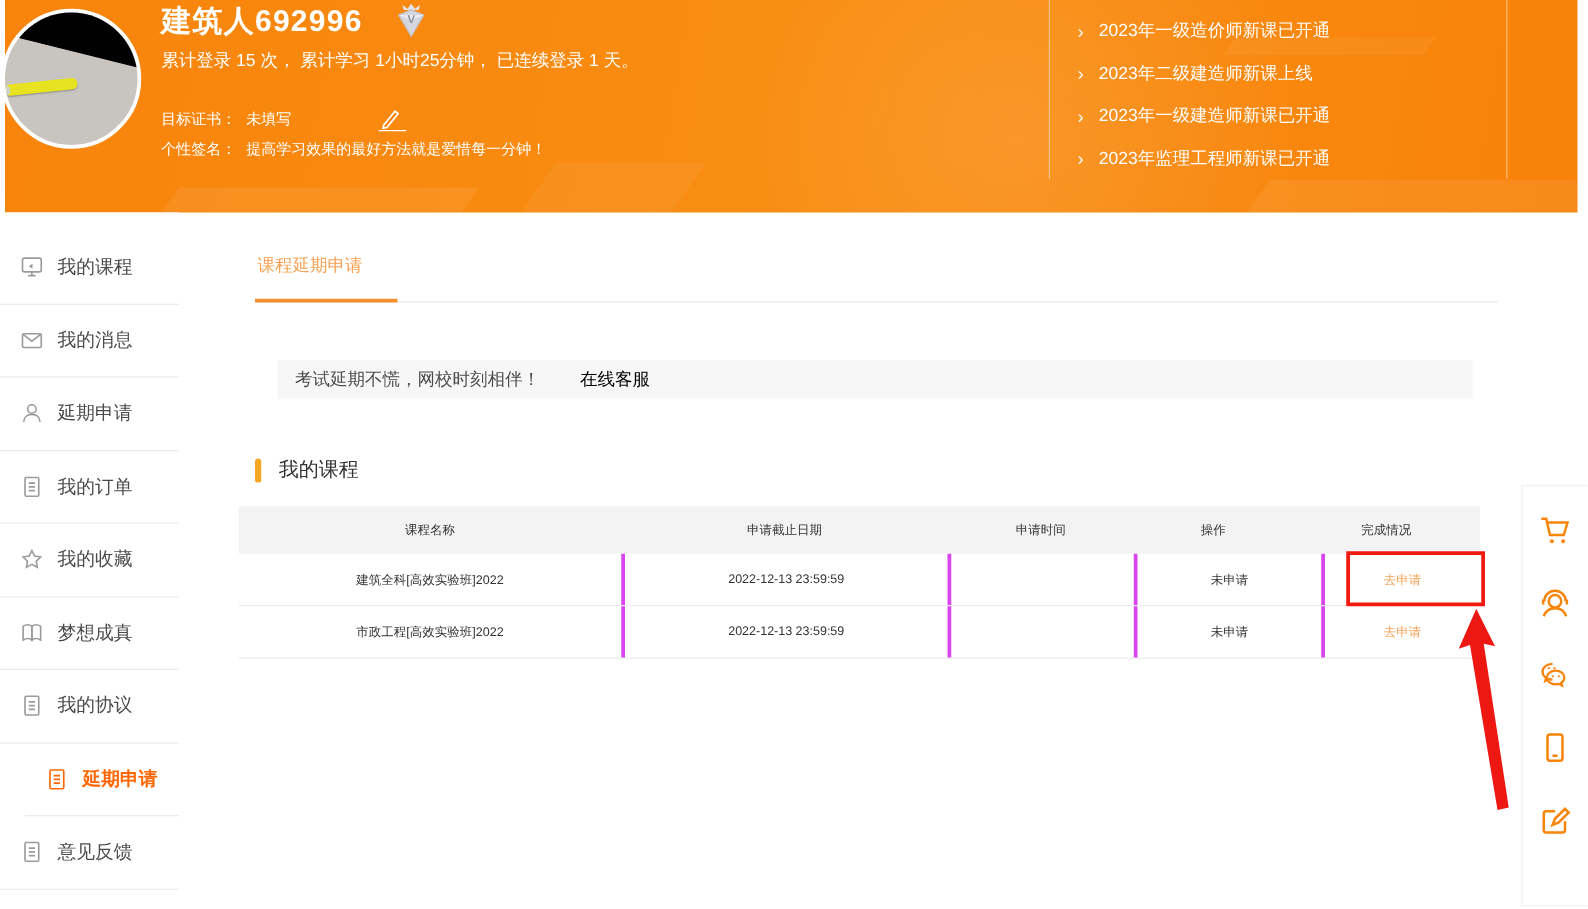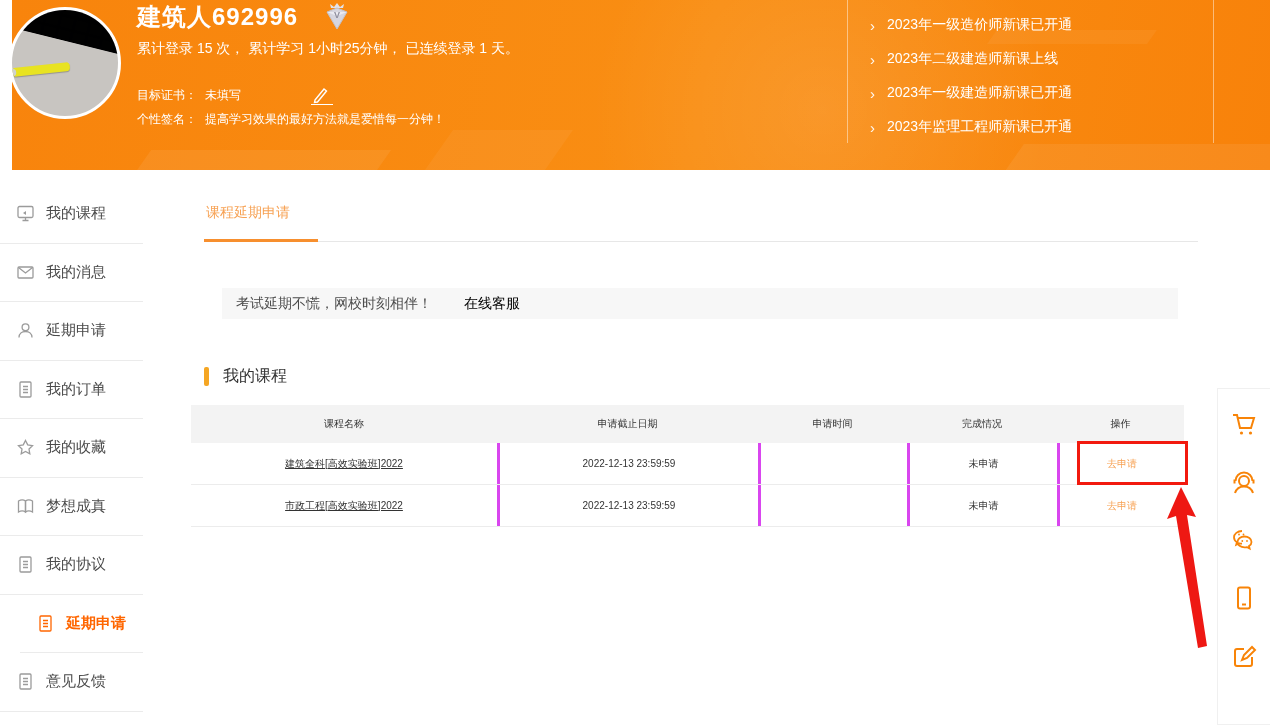--- a/index.html
+++ b/index.html
@@ -6,21 +6,21 @@
   html,body { width:1270px; height:727px; }
   body {
     position:relative;
     font-family:"Liberation Sans","DejaVu Sans",sans-serif;
     background:#ffffff;
     overflow:hidden;
     color:#333;
   }
   
   .header {
-    position:absolute; left:12px; top:0; width:1258px; height:170px;
+    position:absolute; left:4px; top:0; width:1258px; height:170px;
     background:linear-gradient(100deg,#f8840c 0%,#f98e13 55%,#f8820a 100%);
     overflow:hidden;
   }
   .header .deco { position:absolute; background:rgba(255,255,255,0.07); }
   .deco.d1 { width:240px; height:26px; left:130px; bottom:-6px; transform:skewX(-35deg); }
   .deco.d2 { width:120px; height:60px; left:420px; bottom:-20px; transform:skewX(-35deg); background:rgba(255,255,255,0.05);}
   .deco.d3 { width:300px; height:34px; left:1000px; bottom:-8px; transform:skewX(-35deg); }
   .deco.d4 { width:500px; height:500px; left:560px; top:-140px; border-radius:50%;
              background:radial-gradient(circle,rgba(255,255,255,0.10) 0%,rgba(255,255,255,0) 65%); }
   .deco.d5 { width:160px; height:14px; left:980px; top:30px; transform:skewX(-35deg); background:rgba(255,255,255,0.05);}
@@ -83,21 +83,21 @@
   .section-title { position:absolute; left:204px; top:366px; display:flex; align-items:center; }
   .section-title .bar { width:5px; height:19px; background:#f5a623; border-radius:2px; }
   .section-title .txt { margin-left:14px; font-size:16px; color:#333; }
 
   .table { position:absolute; left:191px; top:405px; width:993px; font-size:10px;text-align:center; }
   .trow { display:flex; }
   .trow.head { background:#f3f3f3; height:38px; color:#333; }
   .trow.body { height:42px; background:#fff; border-bottom:1px solid #ececec; }
   .tcell { display:flex; align-items:center; justify-content:center; }
   .trow.body .tcell { border-left:3px solid #d946ef; }
-  .trow.body .tcell:first-child { border-left:none;text-decoration:underline; }
+  .trow.body .tcell:first-child { border-left:none; }
   .c1{width:306px;} .c2{width:261px;} .c3{width:149px;} .c4{width:150px;} .c5{width:127px;}
   .apply-link { color:#f7a254; cursor:pointer; }
 
   .red-box { position:absolute; left:1077px; top:441px; width:111px; height:44px;
              border:3px solid #f2190e; pointer-events:none; }
   .red-arrow { position:absolute; left:1150px; top:483px; width:70px; height:175px; pointer-events:none; }
 
   
   .toolbar {
     position:absolute; left:1217px; top:388px; width:53px; height:337px;
@@ -265,22 +265,22 @@
 <div class="section-title">
   <span class="bar"></span>
   <span class="txt">我的课程</span>
 </div>
 
 <div class="table">
   <div class="trow head">
     <div class="tcell c1">课程名称</div>
     <div class="tcell c2">申请截止日期</div>
     <div class="tcell c3">申请时间</div>
+    <div class="tcell c5">操作</div>
     <div class="tcell c4">完成情况</div>
-    <div class="tcell c5">操作</div>
   </div>
   <div class="trow body">
     <div class="tcell c1">建筑全科[高效实验班]2022</div>
     <div class="tcell c2">2022-12-13 23:59:59</div>
     <div class="tcell c3"></div>
     <div class="tcell c4">未申请</div>
     <div class="tcell c5">
         <span class="apply-link">去申请</span>
       </div>
   </div>

